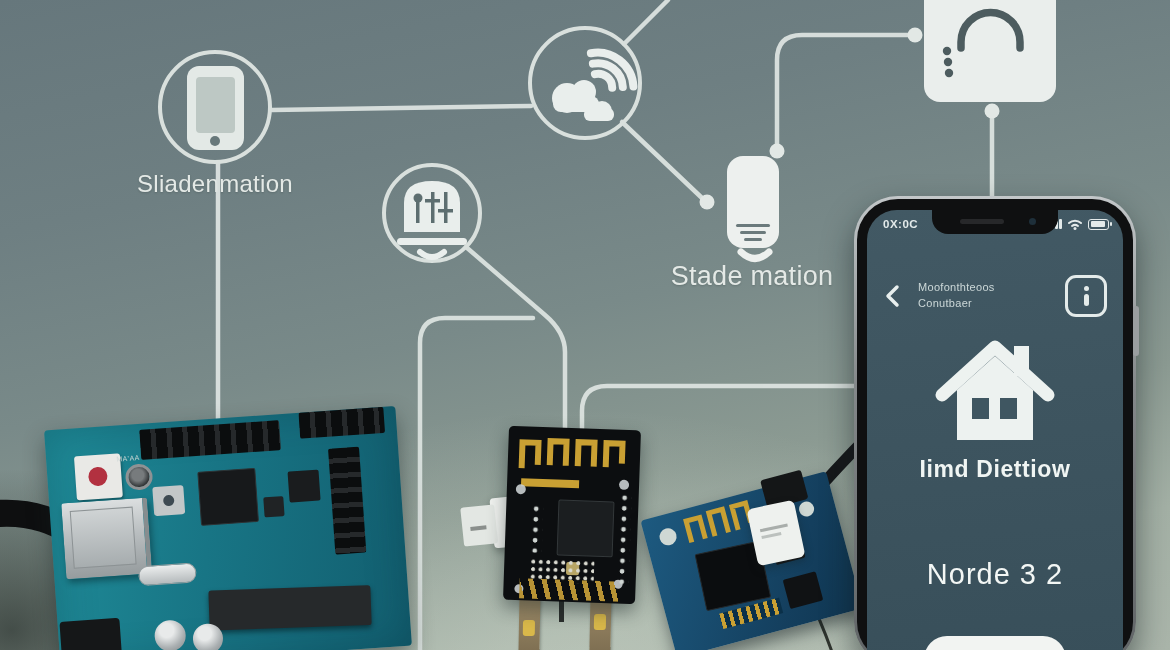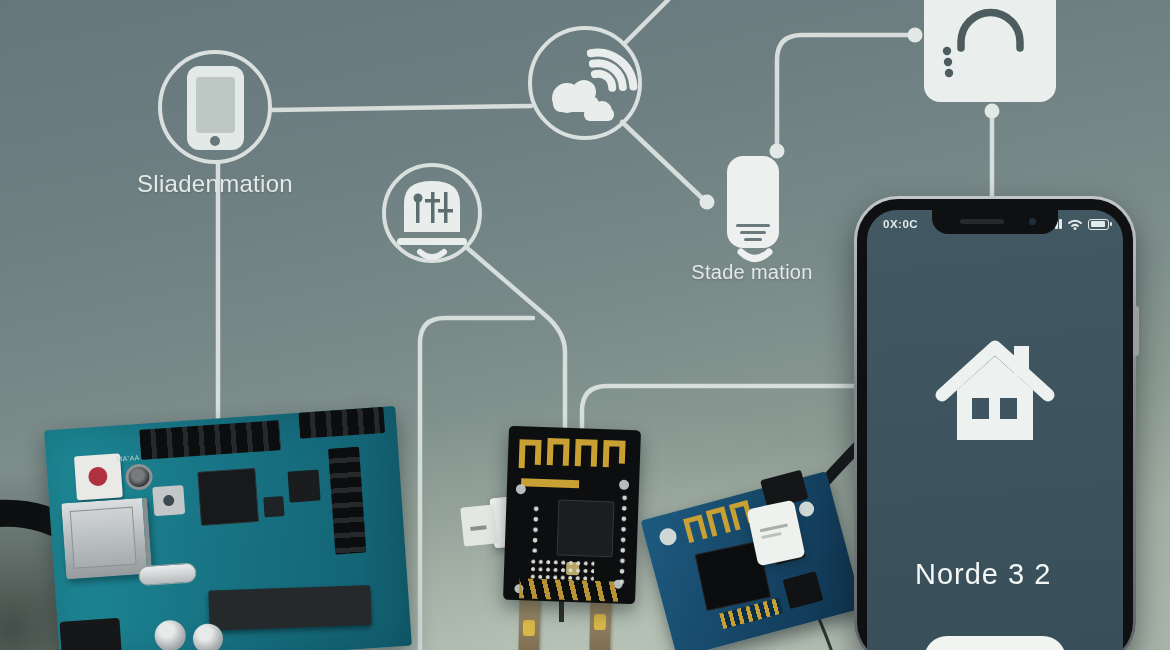--- a/index.html
+++ b/index.html
@@ -13,21 +13,21 @@
       linear-gradient(168deg,#66777c 0%,#6e7f82 26%,#798a89 48%,#8b9a92 68%,#a3b0a5 84%,#aab5aa 100%);
   }
   .abs{position:absolute;}
   svg{display:block;}
   
   .node-label{
     position:absolute;color:#e4e9e6;letter-spacing:.3px;
     text-align:center;text-shadow:0 1px 2px rgba(40,50,50,.25);
   }
   #label-smartphone{left:115px;top:170px;width:200px;font-size:24px;}
-  #label-plug{left:662px;top:261px;width:180px;font-size:20px;}
+  #label-plug{left:662px;top:261px;width:180px;font-size:27px;}
   
   #arduino{left:52px;top:418px;width:352px;height:240px;transform:rotate(-4deg);
     background:linear-gradient(100deg,#1f8b98 0%,#187585 45%,#125e6f 100%);
     border-radius:4px;box-shadow:0 10px 22px rgba(20,30,30,.45), inset 0 0 40px rgba(0,40,50,.25);z-index:3;}
   #arduino>div{position:absolute;}
   .ar-header1{left:95px;top:6px;width:140px;height:30px;border-radius:2px;
     background:repeating-linear-gradient(90deg,#0b0d0e 0 11px,#26292b 11px 16px);}
   .ar-header2{left:255px;top:0;width:85px;height:26px;border-radius:2px;
     background:repeating-linear-gradient(90deg,#0b0d0e 0 11px,#26292b 11px 16px);}
   .ar-reset{left:28px;top:28px;width:46px;height:44px;background:#e9e9e6;border-radius:3px;
@@ -124,21 +124,21 @@
   .battery:after{content:"";position:absolute;right:-4px;top:2.5px;width:2.5px;height:4px;background:#e3eaea;border-radius:1px;}
   .ph-header{position:absolute;top:62px;left:18px;right:16px;height:48px;display:flex;align-items:center;}
   .ph-header-text{margin-left:18px;color:#ccd8d8;font-size:11px;line-height:1.45;letter-spacing:.3px;}
   .ph-menu-btn{margin-left:auto;width:42px;height:42px;border:3px solid #e4ebea;border-radius:11px;
     display:flex;flex-direction:column;align-items:center;justify-content:center;gap:3px;cursor:pointer;}
   .ph-menu-btn .d1{width:5px;height:5px;border-radius:50%;background:#e4ebea;}
   .ph-menu-btn .d2{width:5px;height:12px;border-radius:3px;background:#e4ebea;}
   .ph-house{position:absolute;top:122px;left:50%;transform:translateX(-50%);}
   .ph-title{position:absolute;top:246px;left:0;right:0;text-align:center;color:#f0f5f3;font-size:23px;font-weight:600;letter-spacing:.6px;}
   .ph-sub{position:absolute;top:282px;left:10px;right:10px;text-align:center;color:#a9bbbe;font-size:13px;line-height:1.45;}
-  .ph-devname{position:absolute;top:348px;left:0;right:0;color:#f3f7f5;font-size:29px;font-weight:500;letter-spacing:1px;padding-left:48px;}
+  .ph-devname{position:absolute;top:348px;left:0;right:0;text-align:center;color:#f3f7f5;font-size:29px;font-weight:500;letter-spacing:1px;}
   .ph-devstat{position:absolute;top:390px;left:0;right:0;text-align:center;color:#9db0b3;font-size:13px;}
   .ph-action{position:absolute;top:426px;left:50%;transform:translateX(-50%);width:142px;height:46px;background:#f2f4f2;
     border:none;border-radius:23px;color:#35454a;font-size:15px;font-weight:500;font-family:"Liberation Sans",sans-serif;cursor:pointer;}
 </style>
 </head>
 <body>
 
 <div class="stage">
 
   <svg class="abs" width="1170" height="650" viewBox="0 0 1170 650" style="left:0;top:0;z-index:1;">
@@ -332,25 +332,39 @@
           </svg>
           <span class="battery">
               <span class="fill"></span>
             </span>
         </span>
       </div>
       <div class="ph-notch">
         <div class="slot"></div>
         <div class="cam"></div>
       </div>
+      <div class="ph-header">
+        <svg width="15" height="24">
+          <polyline points="12,3 3,12 12,21" stroke="#e8efee" stroke-width="3.5" fill="none" stroke-linecap="round" stroke-linejoin="round"></polyline>
+        </svg>
+        <div class="ph-header-text">
+          <div>Moofonthteoos</div>
+          <div>Conutbaer</div>
+        </div>
+        <div class="ph-menu-btn">
+          <div class="d1"></div>
+          <div class="d2"></div>
+        </div>
+      </div>
       <svg class="ph-house" width="122" height="112">
         <rect x="80" y="14" width="15" height="30" fill="#edf2f0"></rect>
         <path d="M23,58 L61,24 L99,58 L99,108 L23,108 Z" fill="#edf2f0"></path>
         <path d="M8,63 L61,15 L114,63" stroke="#edf2f0" stroke-width="13" fill="none" stroke-linecap="round" stroke-linejoin="round"></path>
         <rect x="38" y="66" width="17" height="21" fill="#3f5661"></rect>
         <rect x="66" y="66" width="17" height="21" fill="#3f5661"></rect>
       </svg>
+      <div class="ph-title">Iimd Diettiow</div>
       <div class="ph-devname">Norde 3 2</div>
       <button class="ph-action">Rockview</button>
     </div>
   </div>
 
 </div>
 
 </body></html>

